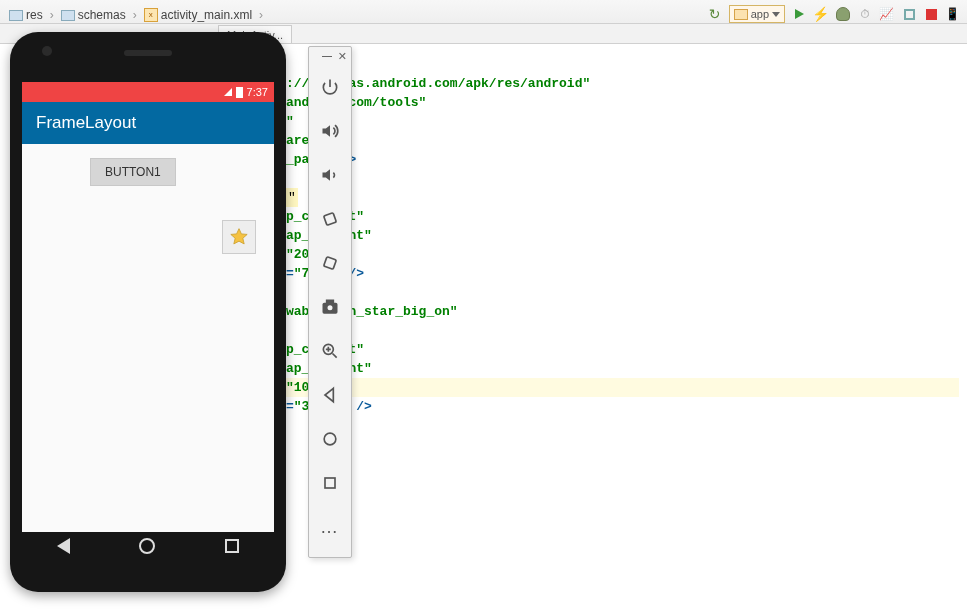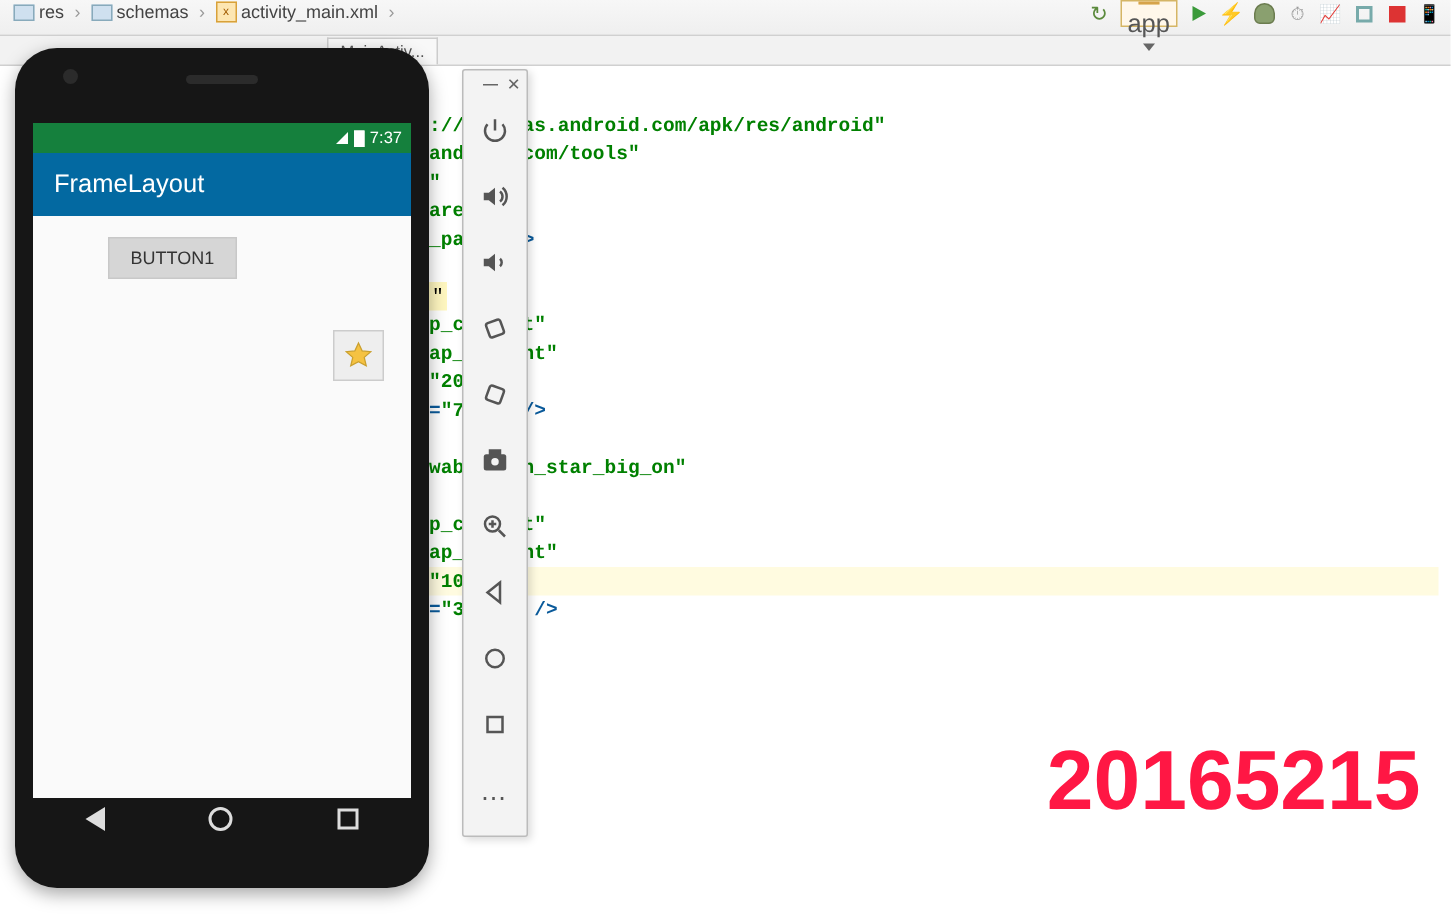--- a/index.html
+++ b/index.html
@@ -13,35 +13,35 @@
     position: relative;
     overflow: hidden;
   }
 
   
   .topbar {
     height: 24px;
     background: linear-gradient(#f7f7f7,#efefef);
     border-bottom: 1px solid #d0d0d0;
     display: flex;
-    align-items: flex-start;
+    align-items: flex-end;
     padding: 0 6px;
     position: relative;
     z-index: 5;
   }
   .breadcrumbs { display: flex; align-items: center; gap: 4px; color: #444; }
   .bc-item { display: flex; align-items: center; gap: 3px; padding: 1px 3px; }
   .bc-sep { color: #999; }
   .folder-icon { width: 14px; height: 11px; background: #cfe0ef; border: 1px solid #8ab; }
   .xml-icon { width: 14px; height: 14px; background: #fde6b2; border: 1px solid #d8a13a; font-size: 8px; line-height: 12px; text-align: center; color: #a05a00; }
   .right-tools { margin-left: auto; display: flex; align-items: center; gap: 6px; }
   .rt-btn { width: 16px; height: 16px; display: flex; align-items: center; justify-content: center; }
   .app-combo {
     height: 18px; background: #fff7ea; border: 1px solid #d5b565; display: flex;
-    align-items: center; padding: 0 4px; gap: 3px; font-size: 17px; color: #555; flex-direction: column;
+    align-items: center; padding: 0 4px; gap: 3px; font-size: 11px; color: #555;
   }
   .tri-down { width: 0; height: 0; border-left: 4px solid transparent; border-right: 4px solid transparent; border-top: 5px solid #666; }
   .play   { width: 0; height: 0; border-left: 9px solid #3a9a3a; border-top: 5px solid transparent; border-bottom: 5px solid transparent; }
   .bolt   { color: #f2a100; font-size: 14px; font-weight: bold; }
   .bug    { width: 14px; height: 14px; border-radius: 7px 7px 4px 4px; background: #8aa06f; border: 1px solid #6b7c4f; }
   .sq-red { width: 11px; height: 11px; background: #d33; }
   .sq-hollow { width: 11px; height: 11px; border: 2px solid #7aa; }
 
   
   .tabstrip {
@@ -99,32 +99,32 @@
   }
   .phone-top { height: 50px; position: relative; }
   .speaker { position: absolute; left: 50%; top: 18px; transform: translateX(-50%);
              width: 48px; height: 6px; border-radius: 3px; background: #2b2b2b; }
   .cam { position: absolute; left: 32px; top: 14px; width: 10px; height: 10px; border-radius: 50%; background: #2b2b2b; }
   .phone-screen {
     position: absolute; left: 12px; right: 12px; top: 50px; bottom: 60px;
     background: #fafafa; overflow: hidden;
   }
   .statusbar {
-    height: 20px; background: #15803d; color: #fff; display: flex; align-items: center;
+    height: 20px; background: #ef4444; color: #fff; display: flex; align-items: center;
     justify-content: flex-end; padding: 0 6px; font-size: 11px; gap: 4px;
   }
   .sb-tri { width: 0; height: 0; border-left: 8px solid transparent; border-bottom: 8px solid #fff; }
   .sb-bat { width: 7px; height: 11px; border: 1px solid #fff; background: #fff; }
   .appbar {
     height: 42px; background: #0369a1; color: #fff; display: flex; align-items: center;
     padding: 0 14px; font-size: 17px;
   }
   .app-content { position: relative; background: #fafafa; height: calc(100% - 62px); }
   .btn1 {
-    position: absolute; left: 50px; top: 14px; background: #d6d6d6; border: 1px solid #c8c8c8;
+    position: absolute; left: 68px; top: 14px; background: #d6d6d6; border: 1px solid #c8c8c8;
     padding: 6px 14px; font-size: 12px; color: #333;
   }
   .star-float {
     position: absolute; left: 222px; top: 220px; z-index: 35;
     width: 34px; height: 34px; background: #eee; border: 1px solid #ccc;
     display: flex; align-items: center; justify-content: center;
   }
   .star-float svg { width: 20px; height: 20px; }
   .phone-nav {
     position: absolute; left: 12px; right: 12px; bottom: 28px; height: 36px;
@@ -205,21 +205,20 @@
     <div class="line"><span class="green">"20dp"</span></div>
     <div class="line"><span class="blue">=</span><span class="green">"74dp"</span><span class="blue"> /&gt;</span></div>
     <div class="line"></div>
     <div class="line"><span class="green">wable/btn_star_big_on"</span></div>
     <div class="line"></div>
     <div class="line"><span class="green">p_content"</span></div>
     <div class="line"><span class="green">ap_content"</span></div>
     <div class="line"><span class="hl-line"><span class="green">"100dp"</span></span></div>
     <div class="line"><span class="blue">=</span><span class="green">"300dp"</span><span class="blue"> /&gt;</span></div>
   </div>
-  <div class="watermark">20165215</div>
 </div>
 
 <div class="emu-sidebar">
   <div class="emu-titlebar">
     <div class="emu-min"></div>
     <div class="emu-x">✕</div>
   </div>
   <div class="emu-btn">
       <svg viewBox="0 0 24 24">
         <path d="M12 3v9"></path>

